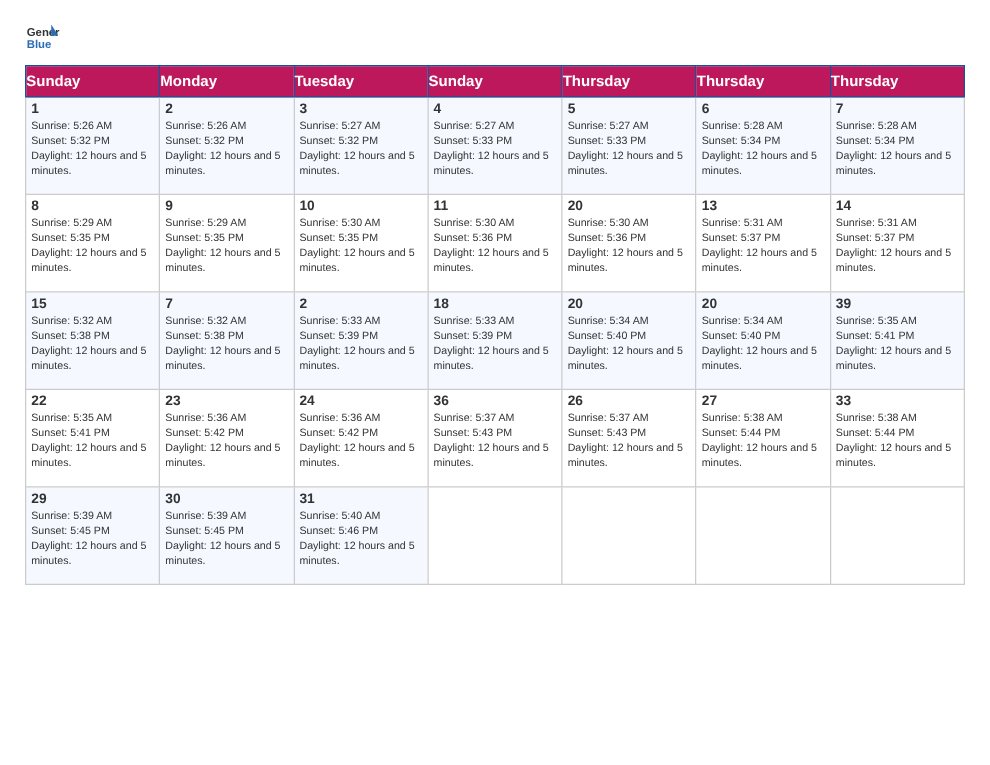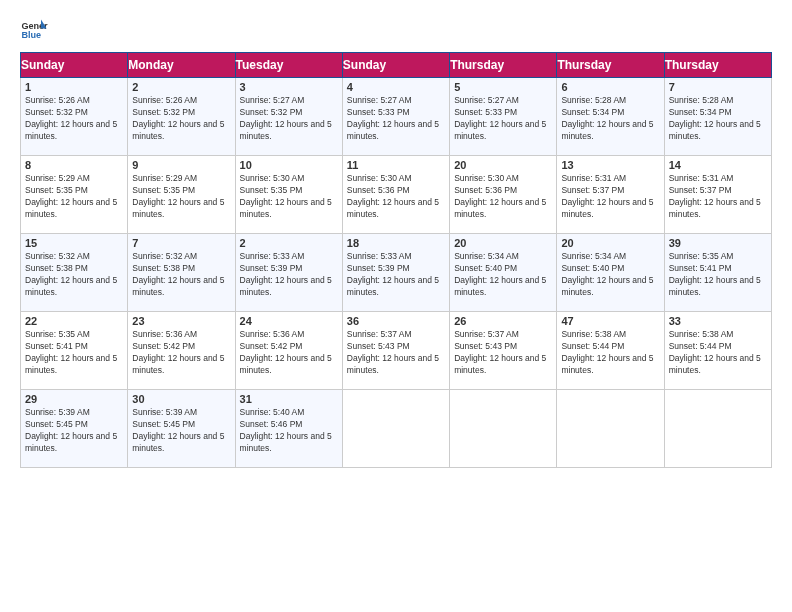--- a/index.html
+++ b/index.html
@@ -216,21 +216,21 @@
         </td>
         <td>
           <span class="day-num">36</span>
           <div class="day-info">Sunrise: 5:37 AM<br>Sunset: 5:43 PM<br>Daylight: 12 hours and 5 minutes.</div>
         </td>
         <td>
           <span class="day-num">26</span>
           <div class="day-info">Sunrise: 5:37 AM<br>Sunset: 5:43 PM<br>Daylight: 12 hours and 5 minutes.</div>
         </td>
         <td>
-          <span class="day-num">47</span>
+          <span class="day-num">27</span>
           <div class="day-info">Sunrise: 5:38 AM<br>Sunset: 5:44 PM<br>Daylight: 12 hours and 5 minutes.</div>
         </td>
         <td>
           <span class="day-num">33</span>
           <div class="day-info">Sunrise: 5:38 AM<br>Sunset: 5:44 PM<br>Daylight: 12 hours and 5 minutes.</div>
         </td>
       </tr>
       <tr>
         <td>
           <span class="day-num">29</span>

